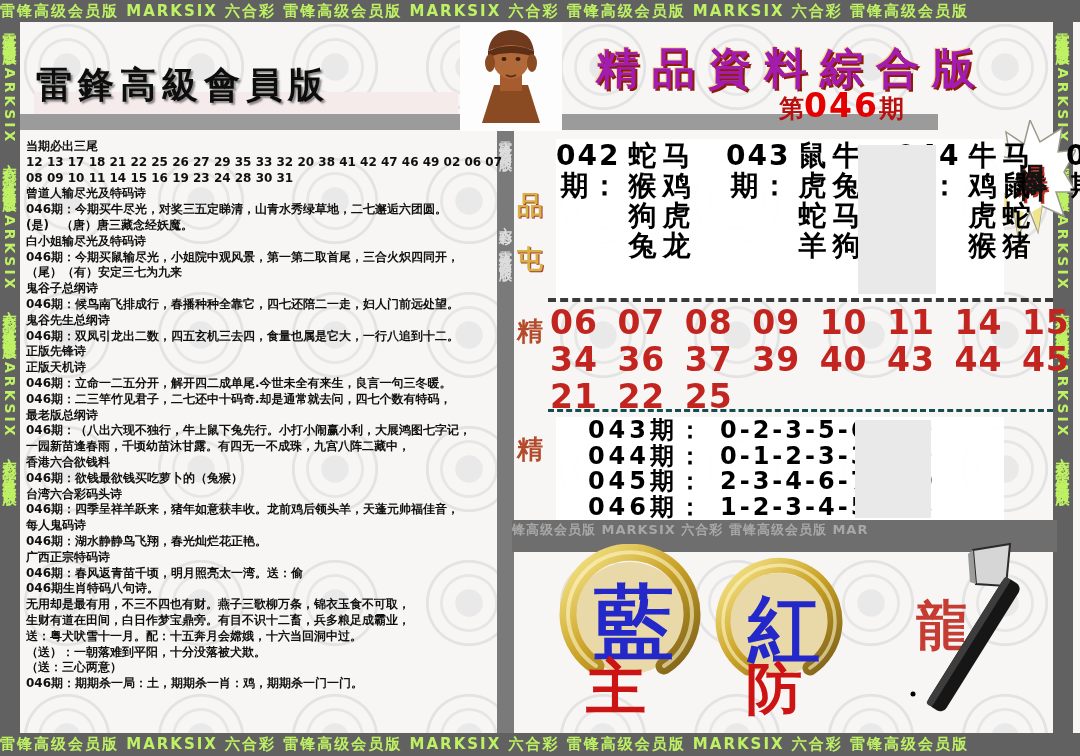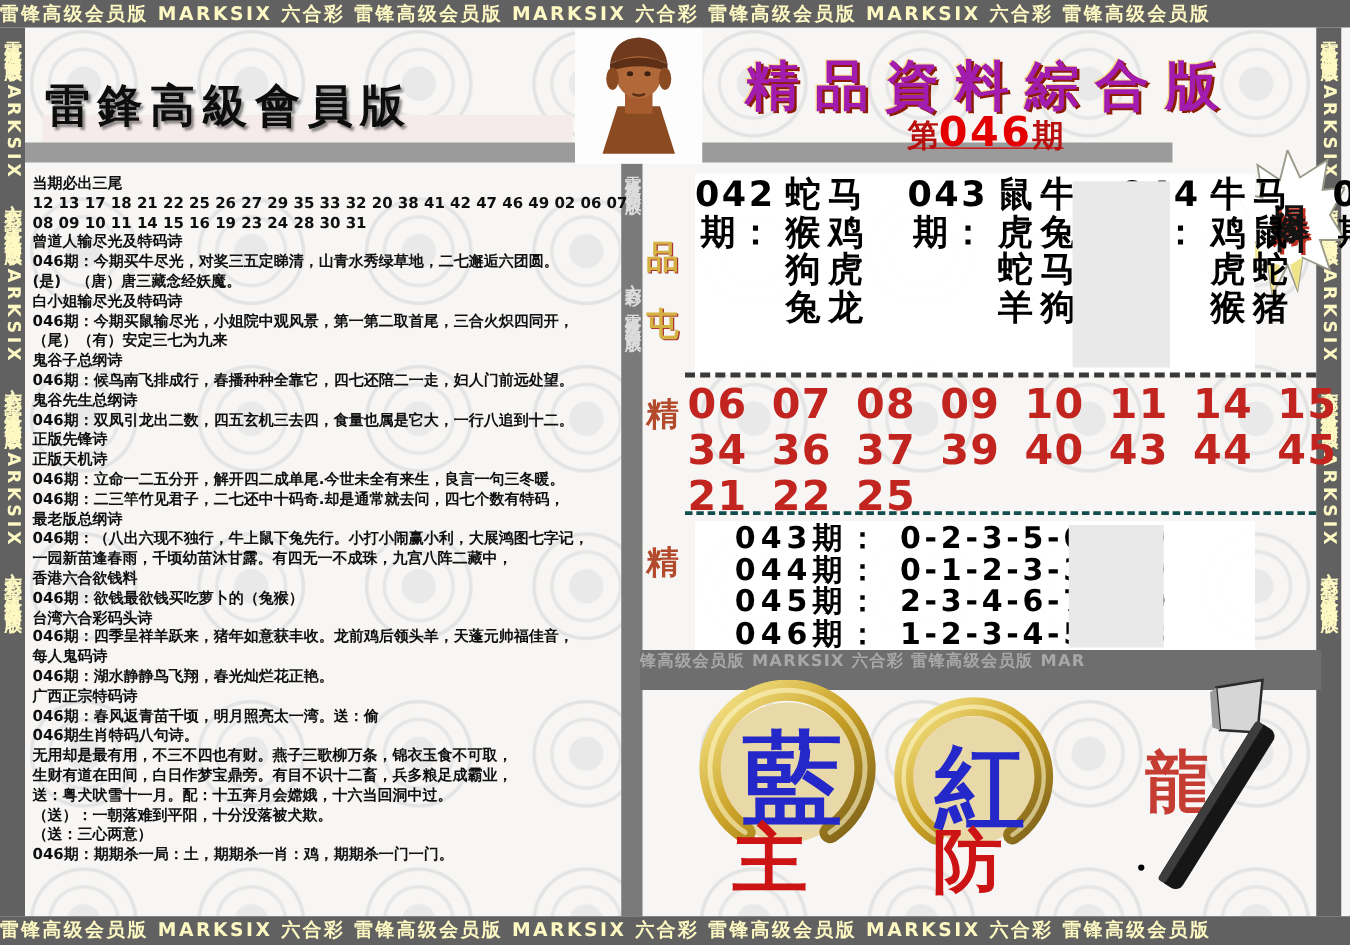--- a/index.html
+++ b/index.html
@@ -12,38 +12,38 @@
   
   .pattern{
     left:0;top:0;width:1080px;height:756px;
     background-image:
       radial-gradient(circle, #e9e9e9 14%, rgba(0,0,0,0) 15%),
       radial-gradient(circle, rgba(0,0,0,0) 27%, #e6e6e6 28%, #e6e6e6 30%, rgba(0,0,0,0) 31%),
       radial-gradient(circle, rgba(0,0,0,0) 42%, #e3e3e3 43%, #e3e3e3 45%, rgba(0,0,0,0) 46%);
     background-size:134px 134px;
   }
   
-  .bar{background:#616161;color:#fef9c3;font-weight:bold;overflow:hidden;white-space:nowrap;}
+  .bar{background:#616161;color:#bef264;font-weight:bold;overflow:hidden;white-space:nowrap;}
   .bar-top{left:0;top:0;width:1080px;height:22px;font-size:15px;line-height:22px;letter-spacing:2px;}
   .bar-bottom{left:0;top:733px;width:1080px;height:23px;font-size:15px;line-height:23px;letter-spacing:2px;}
   .bar-vert{writing-mode:vertical-rl;text-orientation:mixed;font-size:14px;letter-spacing:3px;text-align:left;}
   .bar-left{left:0;top:22px;width:20px;height:711px;line-height:20px;}
   .bar-right{left:1053px;top:22px;width:20px;height:711px;line-height:20px;}
   .bar-mid{left:497px;top:131px;width:17px;height:602px;background:#7a7a7a;color:#dcdcdc;font-size:13px;line-height:17px;}
   .bar-strip2{left:512px;top:520px;width:545px;height:32px;font-size:13px;line-height:20px;letter-spacing:1px;color:#a8a8a8;background:#6e6e6e;}
   
   .censor-bar{left:34px;top:92px;width:424px;height:22px;background:#f4ebea;}
   .gray-bar{left:20px;top:114px;width:918px;height:16px;background:#9b9b9b;}
   .title-left{left:36px;top:28px;font-family:"DejaVu Serif","Liberation Serif",serif;
     font-size:36px;font-weight:bold;color:#0d0d0d;letter-spacing:6px;white-space:nowrap;
     text-shadow:2px 2px 2px rgba(0,0,0,0.45);margin-top:33px;}
   .title-right{left:596px;top:40px;font-family:"DejaVu Serif","Liberation Serif",serif;
     font-size:43px;font-weight:bold;color:#a21caf;letter-spacing:13px;white-space:nowrap;
     text-shadow:2px 2px 0 #8d1d05, -1px -1px 0 #f5d98b;}
-  .issue-no{left:726px;top:86px;color:#d40000;font-weight:bold;white-space:nowrap;text-decoration:underline;}
+  .issue-no{left:779px;top:86px;color:#d40000;font-weight:bold;white-space:nowrap;}
   .issue-no .pre,.issue-no .suf{font-size:25px;color:#b80f0f;}
   .issue-no .num{font-size:33px;letter-spacing:2px;color:#e40000;}
   
   .left-col{left:26px;top:139px;width:470px;color:#101010;font-size:12px;font-weight:bold;}
   .left-col .tline{height:15.8px;line-height:15.8px;white-space:nowrap;overflow:visible;}
   
   .wm span{position:absolute;left:517px;font-size:26px;font-weight:bold;font-family:"DejaVu Serif",serif;}
   .wm span:nth-child(1){top:188px;color:#d5b244;text-shadow:1px 1px 0 #a33;}
   .wm span:nth-child(2){top:242px;color:#d5b244;text-shadow:1px 1px 0 #a33;}
   .wm span:nth-child(3){top:314px;color:#b44a2c;}

